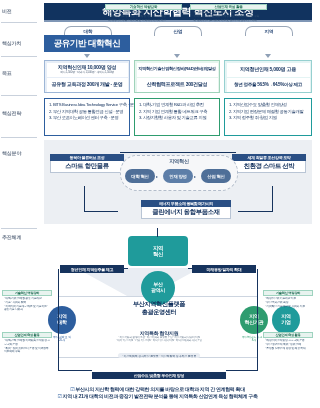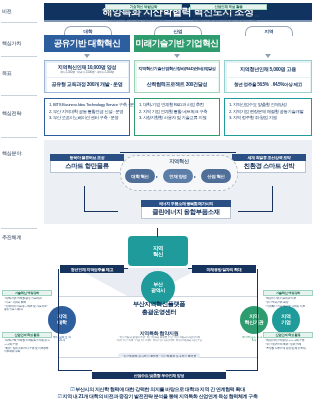--- a/index.html
+++ b/index.html
@@ -161,21 +161,20 @@
 
   <div class="box ctr vision">
     <span>해양특화 지산학협력 혁신도시 조성</span>
   </div>
 
   <div class="tab" style="left:64px">대학</div>
   <div class="tab" style="left:154px">산업</div>
   <div class="tab" style="left:245px">지역</div>
 
   <div class="cv cv1 ctr">공유기반 대학혁신</div>
-  <div class="cv cv2 ctr">미래기술기반 기업혁신</div>
 
   <div class="dart" style="left:84px;top:54px"></div>
   <div class="dart" style="left:174px;top:54px"></div>
   <div class="dart" style="left:265px;top:54px"></div>
 
   <div class="goal goal1">
     <div class="goal-r">
       <div class="goal-t">지역혁신인재 10,000명 양성</div>
       <div class="goal-s">학사 1,500명 · 석박사 1,500명 · 재직자 1,500명</div>
     </div>

